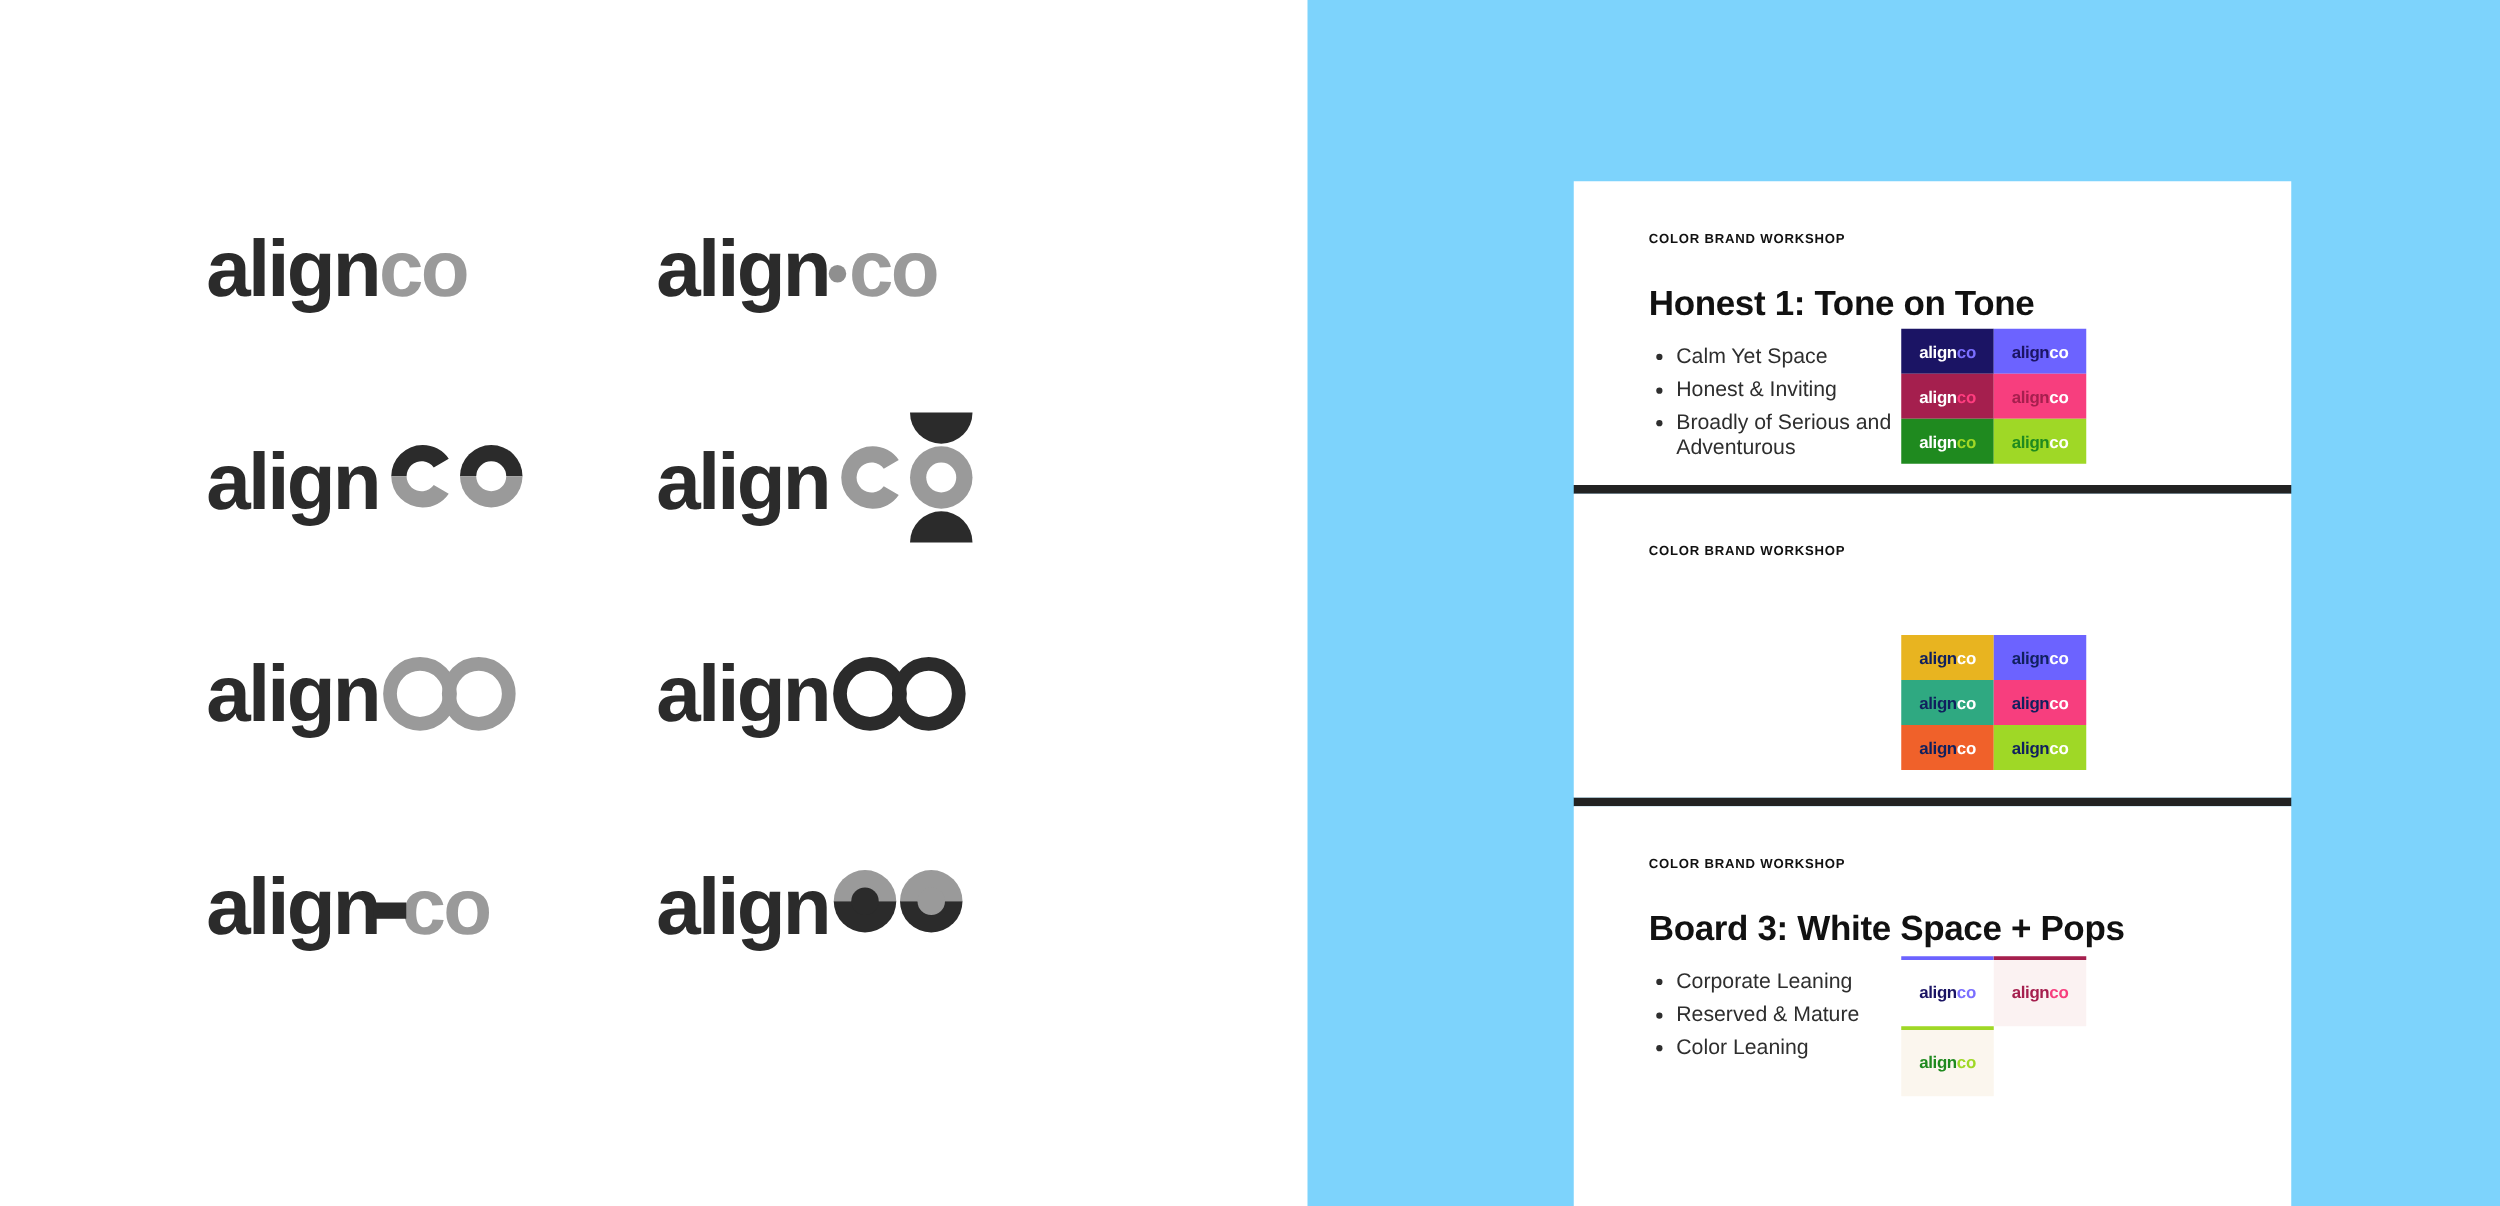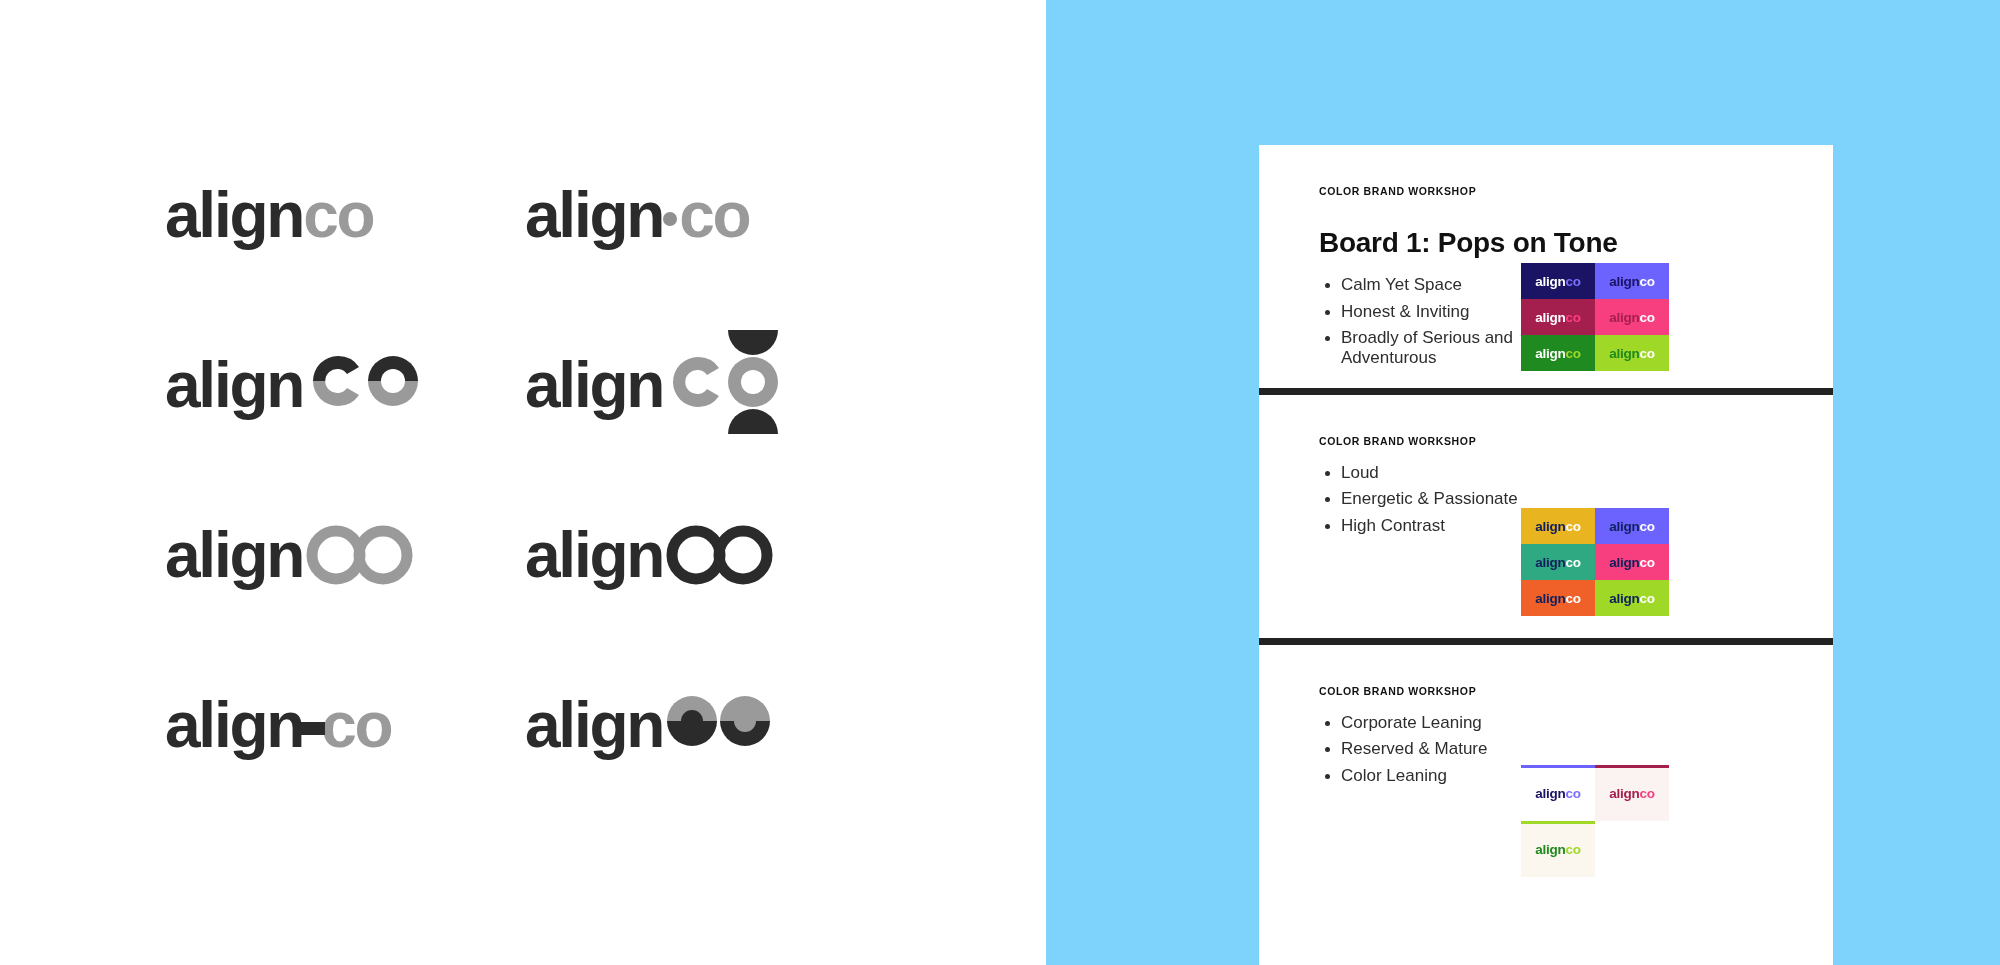--- a/index.html
+++ b/index.html
@@ -236,21 +236,21 @@
 
     </div>
   </div>
 
   <div class="deck-panel">
     <div class="slide-stack">
 
       <div class="slide" style="height:243px">
         <div class="slide-inner">
           <div class="eyebrow">COLOR BRAND WORKSHOP</div>
-          <div class="slide-title">Board 1: Pops on Tone</div>
+          <div class="slide-title">Honest 1: Tone on Tone</div>
           <ul class="bullets">
             <li>Calm Yet Space</li>
             <li>Honest &amp; Inviting</li>
             <li>Broadly of Serious and Adventurous</li>
           </ul>
           <div class="swatch-wrap board1-wrap">
             <div class="sw-grid" id="b1grid">
                 <div class="sw" style="background: rgb(27, 20, 100);">
                   <span class="a" style="color: rgb(255, 255, 255);">align</span>
                   <span class="c" style="color: rgb(123, 111, 255);">co</span>
@@ -278,25 +278,20 @@
               </div>
           </div>
         </div>
       </div>
 
       <div class="slide-sep"></div>
 
       <div class="slide" style="height:243px">
         <div class="slide-inner">
           <div class="eyebrow">COLOR BRAND WORKSHOP</div>
-          <ul class="bullets">
-            <li>Loud</li>
-            <li>Energetic &amp; Passionate</li>
-            <li>High Contrast</li>
-          </ul>
           <div class="swatch-wrap board2-wrap">
             <div class="sw-grid" id="b2grid">
                 <div class="sw" style="background: rgb(232, 180, 32);">
                   <span class="a" style="color: rgb(16, 32, 94);">align</span>
                   <span class="c" style="color: rgb(255, 255, 255);">co</span>
                 </div>
                 <div class="sw" style="background: rgb(108, 99, 255);">
                   <span class="a" style="color: rgb(16, 32, 94);">align</span>
                   <span class="c" style="color: rgb(255, 255, 255);">co</span>
                 </div>
@@ -319,20 +314,21 @@
               </div>
           </div>
         </div>
       </div>
 
       <div class="slide-sep"></div>
 
       <div class="slide" style="height:320px">
         <div class="slide-inner">
           <div class="eyebrow">COLOR BRAND WORKSHOP</div>
+          <div class="slide-title">Board 3: White Space + Pops</div>
           <ul class="bullets">
             <li>Corporate Leaning</li>
             <li>Reserved &amp; Mature</li>
             <li>Color Leaning</li>
           </ul>
           <div class="swatch-wrap board3-wrap">
             <div class="pops" id="b3grid">
                 <div class="pop" style="background: rgb(255, 255, 255);">
                   <div class="rule" style="background: rgb(108, 99, 255);"></div>
                   <span style="color: rgb(27, 20, 100);">align</span>

